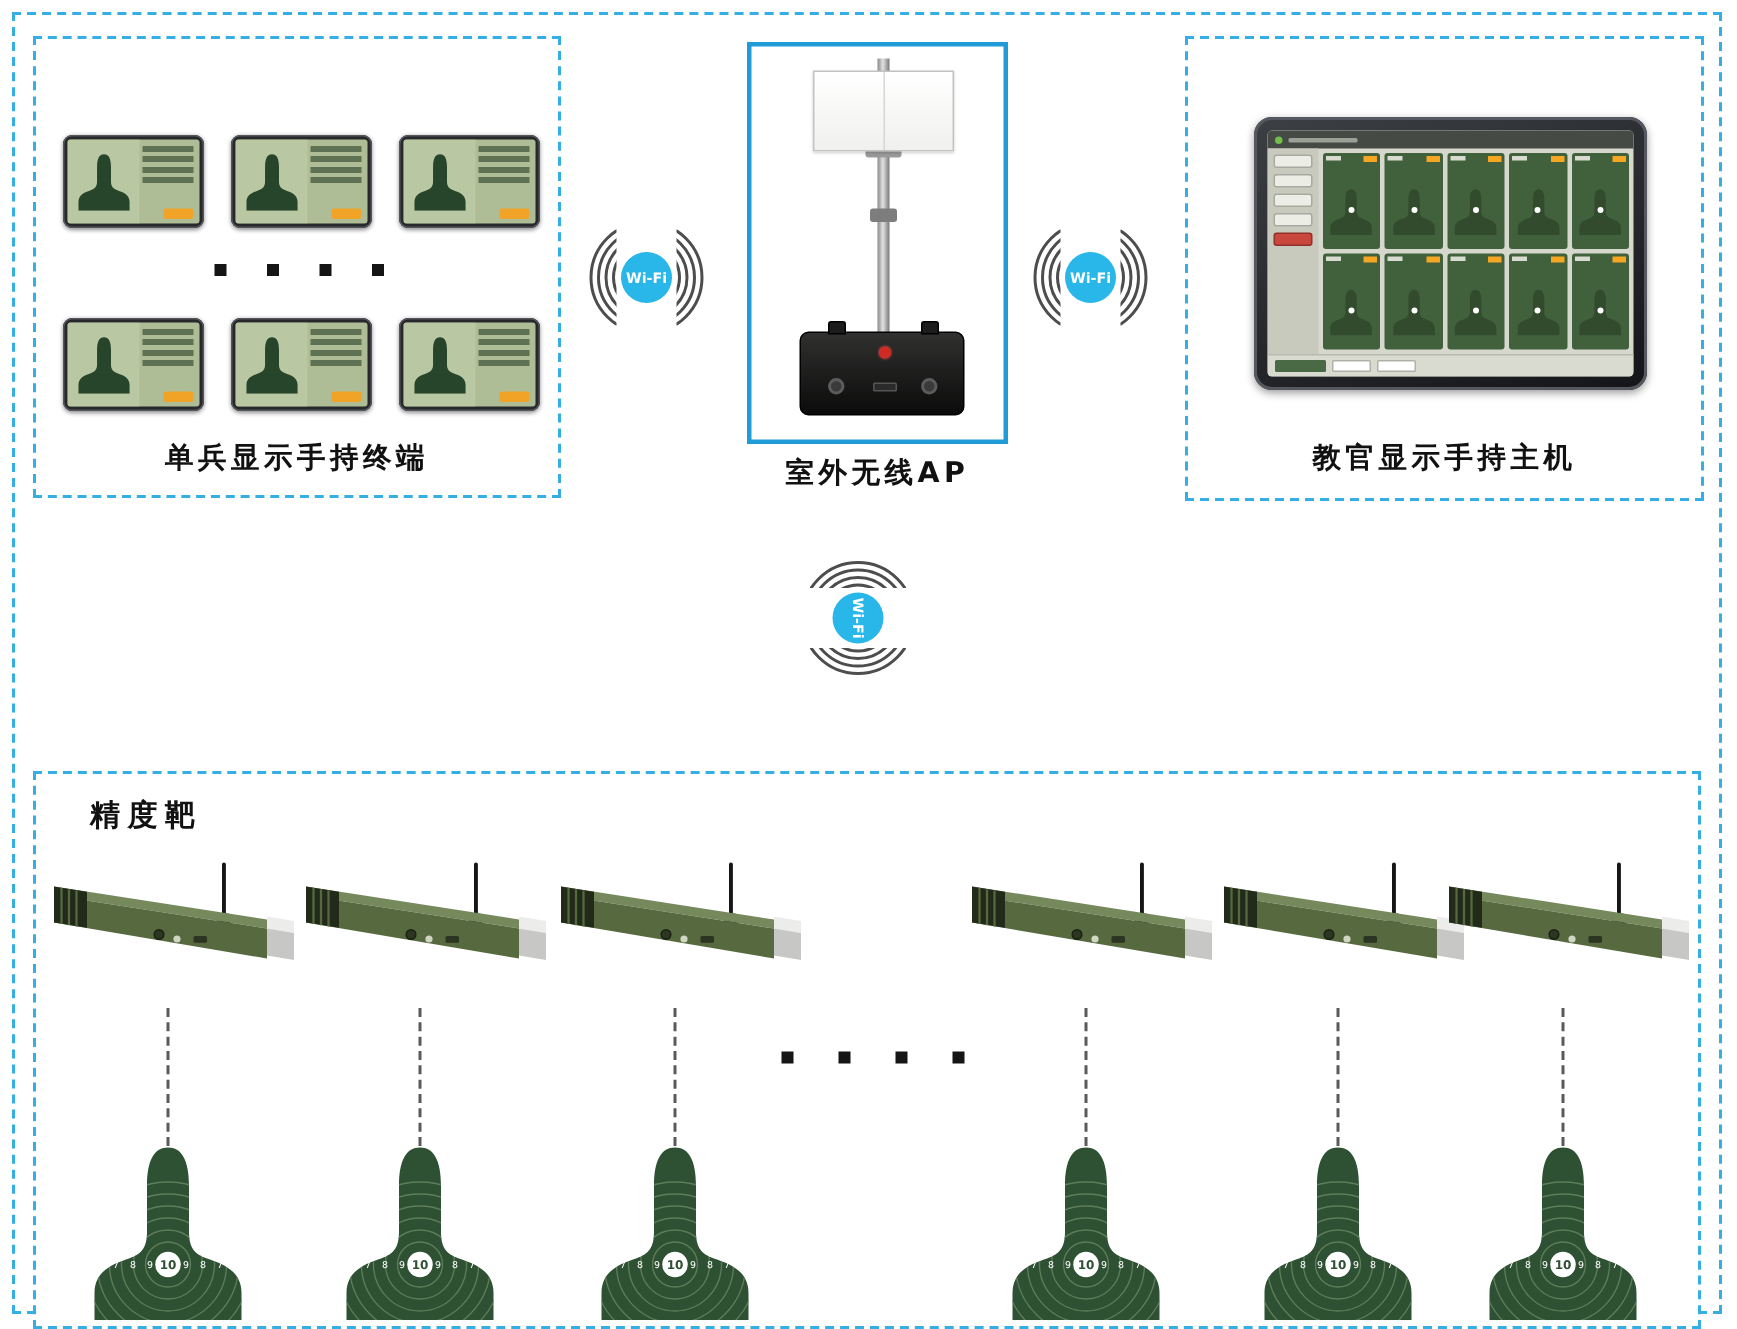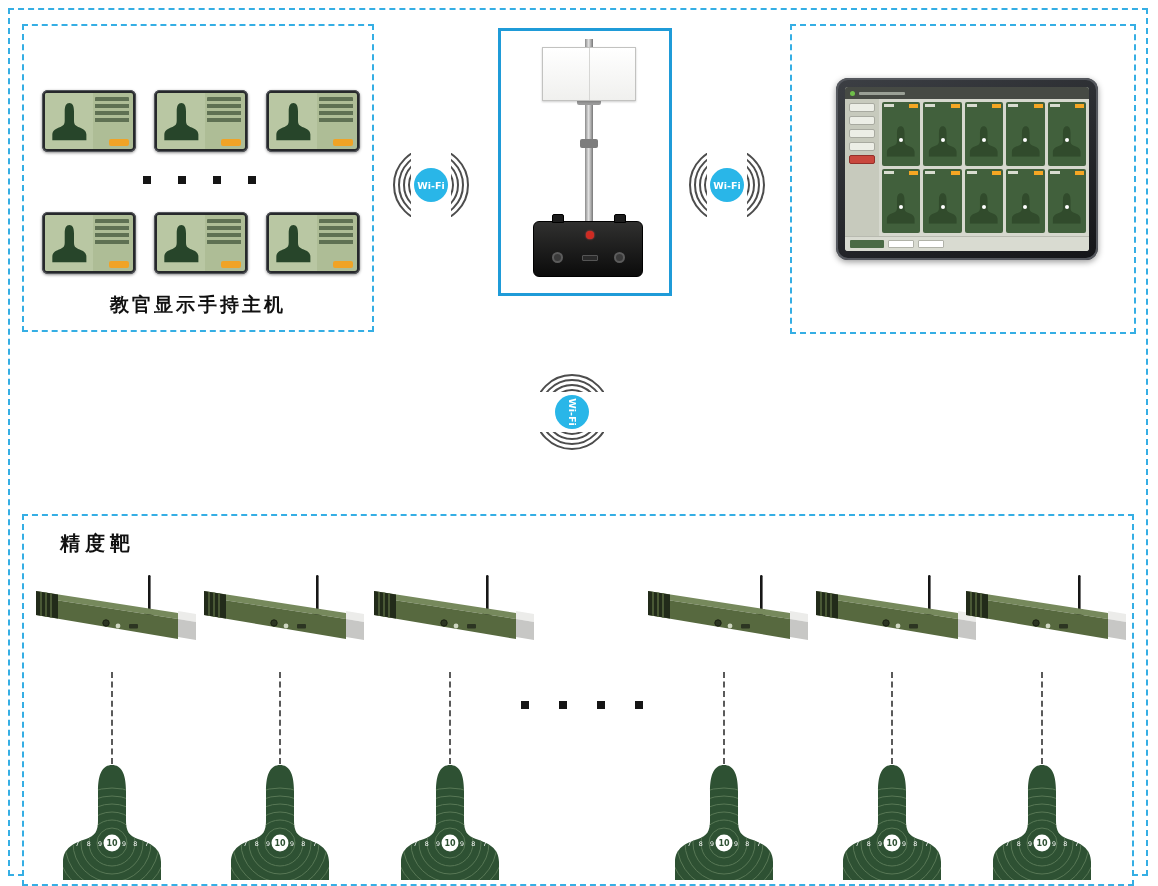--- a/index.html
+++ b/index.html
@@ -228,37 +228,38 @@
             <svg class="tsil" viewBox="0 0 100 100">
               <use href="#mini-sil" xlink:href="#mini-sil"></use>
             </svg>
           </div>
         <div class="tright">
             <span class="trows"></span>
             <span class="tbtn"></span>
           </div>
       </div>
     </div>
-    <div class="glabel" style="left:0;right:0;bottom:12px;">教官显示手持主机</div>
+    <div class="glabel" style="left:0;right:0;bottom:12px;">单兵显示手持终端</div>
   </div>
 
   <div class="solidbox" style="left:498px;top:28px;width:174px;height:268px;">
     <div class="ap-pole"></div>
     <div class="ap-clamp"></div>
     <div class="ap-mount"></div>
     <div class="ap-panel"></div>
     <div class="ap-box">
       <span class="ap-knob" style="left:18px;"></span>
       <span class="ap-knob" style="left:80px;"></span>
       <span class="ap-red"></span>
       <span class="ap-port" style="left:18px;"></span>
       <span class="ap-port" style="left:80px;"></span>
       <span class="ap-sw"></span>
     </div>
   </div>
+  <div class="glabel" style="left:498px;top:302px;width:174px;">室外无线AP</div>
 
   <div class="gbox" style="left:790px;top:24px;width:346px;height:310px;">
     <div class="itablet">
       <div class="iscreen">
         <div class="ibar-top">
             <i></i>
             <b></b>
           </div>
         <div class="ibody">
           <div class="iside">
@@ -331,20 +332,21 @@
               </div>
           </div>
         </div>
         <div class="ibar-bot">
             <i class="t1"></i>
             <i class="t2"></i>
             <i class="t3"></i>
           </div>
       </div>
     </div>
+    <div class="glabel" style="left:0;right:0;bottom:14px;">教官显示手持主机</div>
   </div>
 
   <div class="wifi" style="left:371px;top:153px;">
     <svg viewBox="0 0 120 64">
         <use href="#wifi-sym" xlink:href="#wifi-sym"></use>
       </svg>
   </div>
   <div class="wifi" style="left:667px;top:153px;">
     <svg viewBox="0 0 120 64">
         <use href="#wifi-sym" xlink:href="#wifi-sym"></use>

